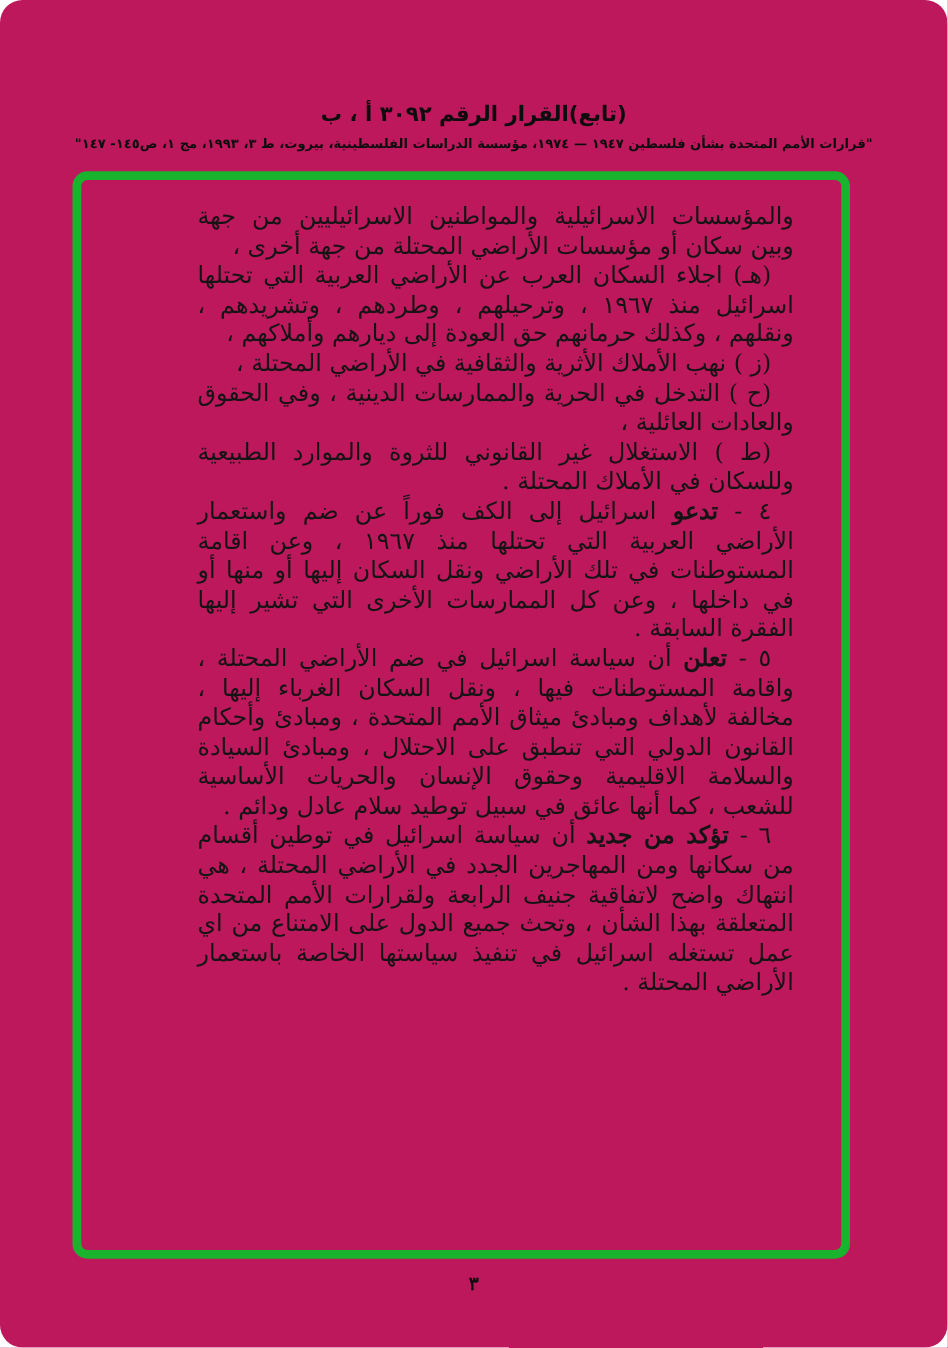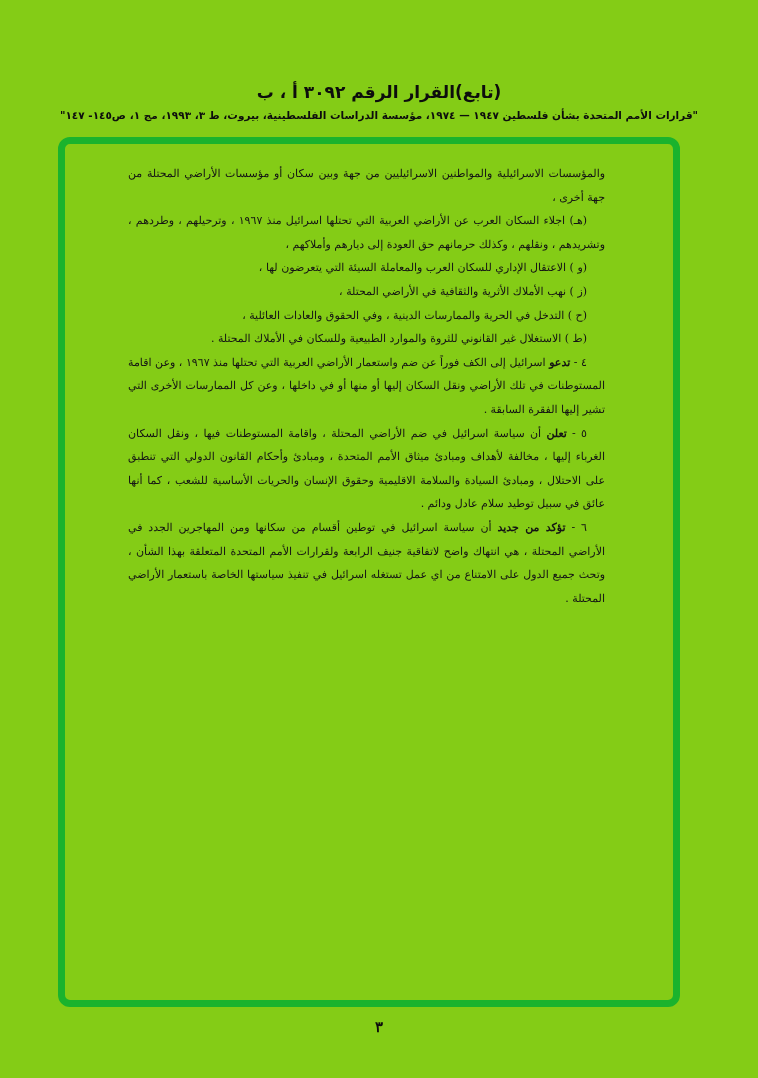--- a/index.html
+++ b/index.html
@@ -1,24 +1,25 @@
 <!DOCTYPE html>
 <html lang="ar"><head>
 <meta charset="utf-8">
 <style>
   * { margin: 0; padding: 0; box-sizing: border-box; }
   html, body { background: #ffffff; }
   .page {
     position: relative;
     width: 758px;
     height: 1078px;
-    background: #84cc16;
+    background: #be185d;
     overflow: hidden;
     font-family: "DejaVu Serif", "Liberation Serif", serif;
     color: #111111;
+    border-radius: 18px;
   }
   .page-title {
     position: absolute;
     top: 82px; left: 0;
     width: 100%;
     text-align: center;
     direction: rtl;
     font-family: "DejaVu Sans", "Liberation Sans", sans-serif;
     font-weight: 700;
     font-size: 17px;
@@ -40,25 +41,25 @@
   .green-frame {
     position: absolute;
     left: 58px; top: 137px;
     width: 622px; height: 870px;
     border: 7px solid #1ab32d;
     border-radius: 12px;
     background: transparent;
   }
   .doc-body {
     position: absolute;
-    left: 128px; top: 162px;
+    left: 158px; top: 162px;
     width: 477px;
     direction: rtl;
     text-align: justify;
-    font-size: 11px;
+    font-size: 19px;
     line-height: 23.6px;
     color: #141414;
   }
   .doc-body p { margin: 0; }
   .doc-body p.indent { text-indent: 18px; }
   .doc-body b { font-weight: 700; margin-top: 33px; }
   .page-number {
     position: absolute;
     top: 1018px; left: 0;
     width: 100%;
@@ -71,21 +72,20 @@
 </head>
 <body>
 
 <div class="page">
   <div class="page-title">(تابع)القرار الرقم  ٣٠٩٢ أ ، ب</div>
   <div class="source-line">"قرارات الأمم المتحدة بشأن فلسطين ١٩٤٧ — ١٩٧٤، مؤسسة الدراسات الفلسطينية، بيروت، ط ٣، ١٩٩٣، مج ١، ص١٤٥- ١٤٧"</div>
   <div class="green-frame" style="border-color: rgb(26, 179, 45);"></div>
   <div class="doc-body">
       <p class=""><span></span><b></b><span>والمؤسسات الاسرائيلية والمواطنين الاسرائيليين من جهة وبين سكان أو مؤسسات الأراضي المحتلة من جهة أخرى ،</span></p>
       <p class="indent"><span></span><b></b><span>(هـ) اجلاء السكان العرب عن الأراضي العربية التي تحتلها اسرائيل منذ ١٩٦٧ ، وترحيلهم ، وطردهم ، وتشريدهم ، ونقلهم ، وكذلك حرمانهم حق العودة إلى ديارهم وأملاكهم ،</span></p>
-      <p class="indent"><span></span><b></b><span>(و ) الاعتقال الإداري للسكان العرب والمعاملة السيئة التي يتعرضون لها ،</span></p>
       <p class="indent"><span></span><b></b><span>(ز ) نهب الأملاك الأثرية والثقافية في الأراضي المحتلة ،</span></p>
       <p class="indent"><span></span><b></b><span>(ح ) التدخل في الحرية والممارسات الدينية ، وفي الحقوق والعادات العائلية ،</span></p>
       <p class="indent"><span></span><b></b><span>(ط ) الاستغلال غير القانوني للثروة والموارد الطبيعية وللسكان في الأملاك المحتلة .</span></p>
       <p class="indent"><span>٤ - </span><b>تدعو</b><span> اسرائيل إلى الكف فوراً عن ضم واستعمار الأراضي العربية التي تحتلها منذ ١٩٦٧ ، وعن اقامة المستوطنات في تلك الأراضي ونقل السكان إليها أو منها أو في داخلها ، وعن كل الممارسات الأخرى التي تشير إليها الفقرة السابقة .</span></p>
       <p class="indent"><span>٥ - </span><b>تعلن</b><span> أن سياسة اسرائيل في ضم الأراضي المحتلة ، واقامة المستوطنات فيها ، ونقل السكان الغرباء إليها ، مخالفة لأهداف ومبادئ ميثاق الأمم المتحدة ، ومبادئ وأحكام القانون الدولي التي تنطبق على الاحتلال ، ومبادئ السيادة والسلامة الاقليمية وحقوق الإنسان والحريات الأساسية للشعب ، كما أنها عائق في سبيل توطيد سلام عادل ودائم .</span></p>
       <p class="indent"><span>٦ - </span><b>تؤكد من جديد</b><span> أن سياسة اسرائيل في توطين أقسام من سكانها ومن المهاجرين الجدد في الأراضي المحتلة ، هي انتهاك واضح لاتفاقية جنيف الرابعة ولقرارات الأمم المتحدة المتعلقة بهذا الشأن ، وتحث جميع الدول على الامتناع من اي عمل تستغله اسرائيل في تنفيذ سياستها الخاصة باستعمار الأراضي المحتلة .</span></p>
     </div>
   <div class="page-number">٣</div>
 </div>
 

